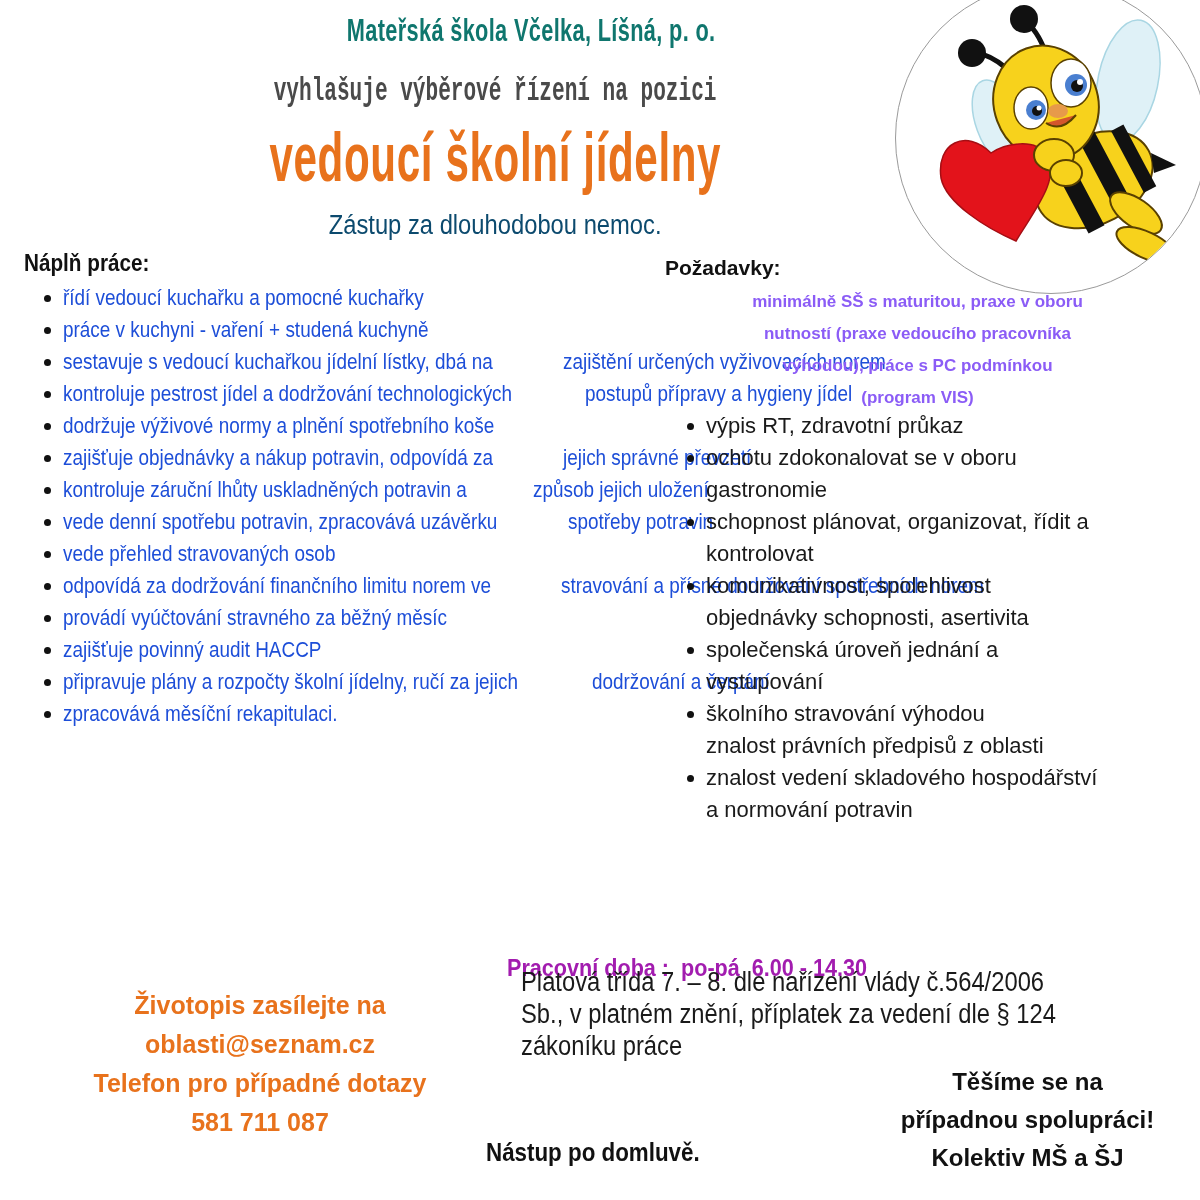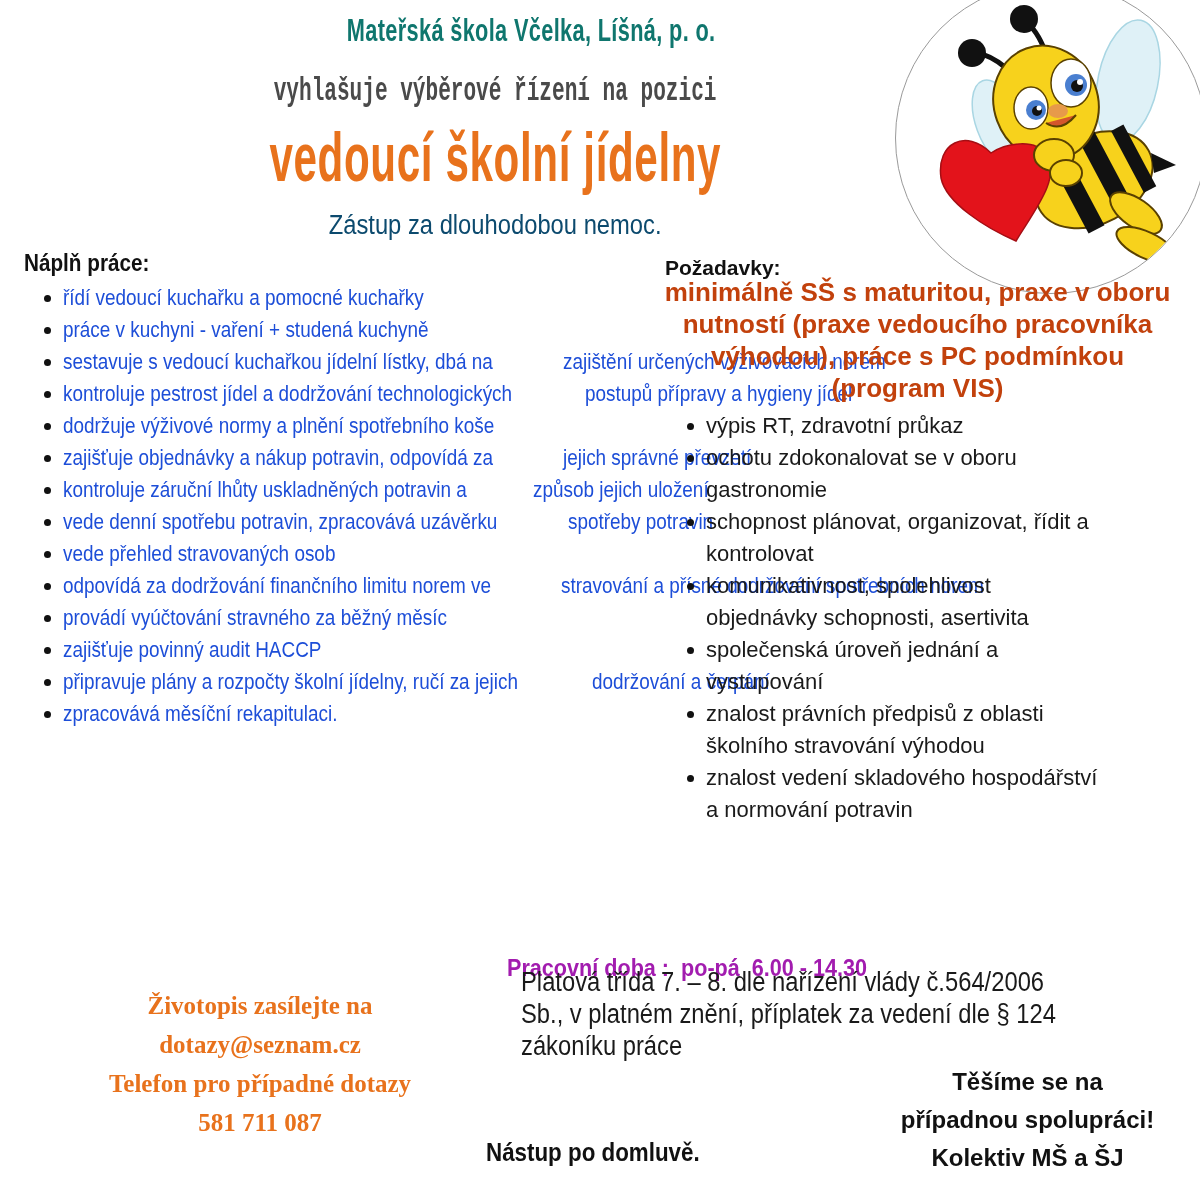--- a/index.html
+++ b/index.html
@@ -116,27 +116,27 @@
     .line2 { display: block; }
 
     
     #req-heading {
       left: 665px; top: 256px;
       font-weight: bold;
       font-size: 21px;
       color: #111;
     }
     #req-main {
-      left: 655px; top: 276px;
+      left: 655px; top: 286px;
       width: 525px;
       text-align: center;
       font-weight: bold;
-      font-size: 26px;
+      font-size: 17px;
       line-height: 32px;
-      color: #c2410c;
+      color: #8b5cf6;
     }
     #req-main span { display: block; white-space: nowrap; }
 
     #req-list {
       left: 684px; top: 410px;
       width: 510px;
       font-size: 22px;
       line-height: 32px;
       color: #1a1a1a;
     }
@@ -179,21 +179,20 @@
     }
 
     #contact-block {
       left: 0; top: 986px;
       width: 520px;
       text-align: center;
       font-weight: bold;
       font-size: 25px;
       line-height: 39px;
       color: #e8721c;
-      font-family: Liberation Serif, serif;
     }
     #contact-block span { display: block; white-space: nowrap; }
 
     #start-date {
       left: 486px; top: 1137px;
       font-weight: bold;
       font-size: 26px;
       color: #111;
       text-decoration: underline;
       text-decoration-thickness: 2px;
@@ -313,41 +312,41 @@
     </li>
   <li>
       <span class="line2">komunikativnost, spolehlivost</span>
       <span class="line2">objednávky schopnosti, asertivita</span>
     </li>
   <li>
       <span class="line2">společenská úroveň jednání a</span>
       <span class="line2">vystupování</span>
     </li>
   <li>
+      <span class="line2">školního stravování výhodou</span>
       <span class="line2">znalost právních předpisů z oblasti</span>
-      <span class="line2">školního stravování výhodou</span>
     </li>
   <li>
       <span class="line2">znalost vedení skladového hospodářství</span>
       <span class="line2">a normování potravin</span>
     </li>
 </ul>
 
 <div class="abs" id="work-hours">
   <span>Pracovní doba :  po-pá  6.00 - 14.30</span>
 </div>
 <div class="abs" id="salary-text">
   <span>Platová třída 7. – 8. dle nařízení vlády č.564/2006</span>
   <span>Sb., v platném znění, příplatek za vedení dle § 124</span>
   <span>zákoníku práce</span>
 </div>
 
 <div class="abs" id="contact-block">
   <span>Životopis zasílejte na</span>
-  <span>dotazy@seznam.cz</span>
+  <span>oblasti@seznam.cz</span>
   <span>Telefon pro případné dotazy</span>
   <span>581 711 087</span>
 </div>
 
 <div class="abs" id="start-date">
   <span>Nástup po domluvě.</span>
 </div>
 
 <div class="abs" id="closing">
   <span>Těšíme se na</span>

